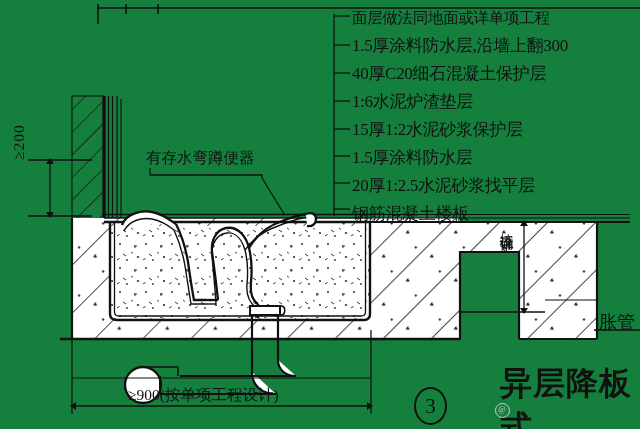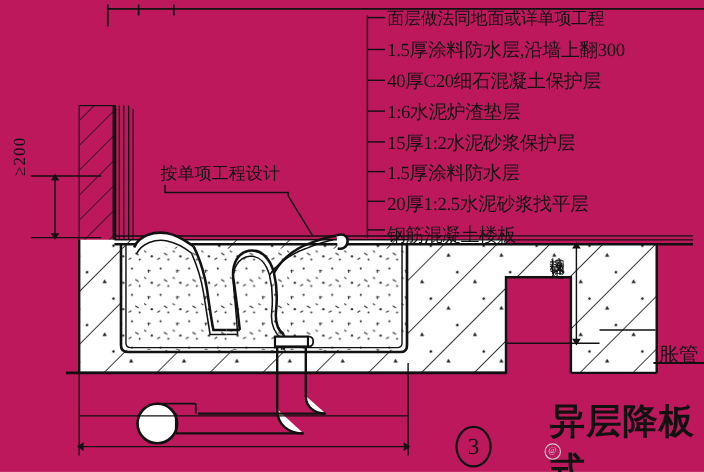--- a/index.html
+++ b/index.html
@@ -5,21 +5,21 @@
 <style>
   html,body{margin:0;padding:0;background:#ffffff;}
   body{
     font-family:"Liberation Serif","DejaVu Serif",serif;
     color:#111;
   }
   #sheet{
     position:relative;
     width:640px;
     height:429px;
-    background:#be185d;
+    background:#15803d;
     overflow:hidden;
   }
   #sheet svg.layer{
     position:absolute;
     left:0; top:0;
     width:640px; height:429px;
     overflow:visible;
   }
   
   .notes{
@@ -319,22 +319,23 @@
     <div class="note">面层做法同地面或详单项工程</div>
     <div class="note">1.5厚涂料防水层,沿墙上翻300</div>
     <div class="note">40厚C20细石混凝土保护层</div>
     <div class="note">1:6水泥炉渣垫层</div>
     <div class="note">15厚1:2水泥砂浆保护层</div>
     <div class="note">1.5厚涂料防水层</div>
     <div class="note">20厚1:2.5水泥砂浆找平层</div>
     <div class="note">钢筋混凝土楼板</div>
   </div>
 
-  <div class="lbl" id="label-toilet">按单项工程设计</div>
-
+  <div class="lbl" id="label-toilet">有存水弯蹲便器</div>
+
+  <div class="lbl" id="label-dim-bottom">≥900(按单项工程设计)</div>
 
   <div class="lbl" id="label-dim-left">≥200</div>
 
   <div class="lbl" id="label-vert-right">按设计确定</div>
 
   <div class="lbl" id="label-pipe-right">胀管</div>
 
   <div id="caption">
     <div id="caption-number">3</div>
     <div id="caption-title">异层降板式</div>

